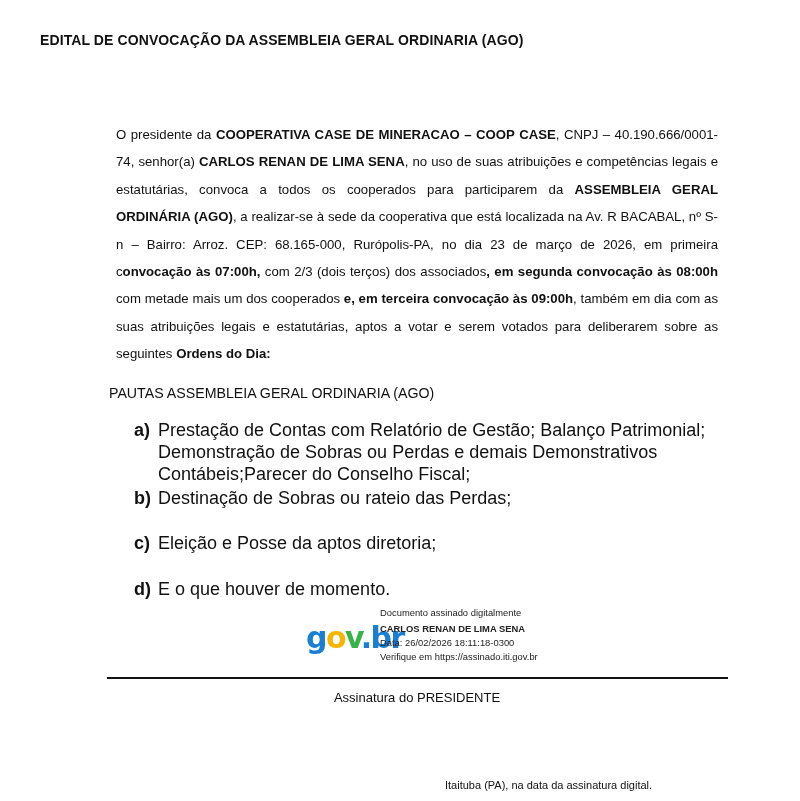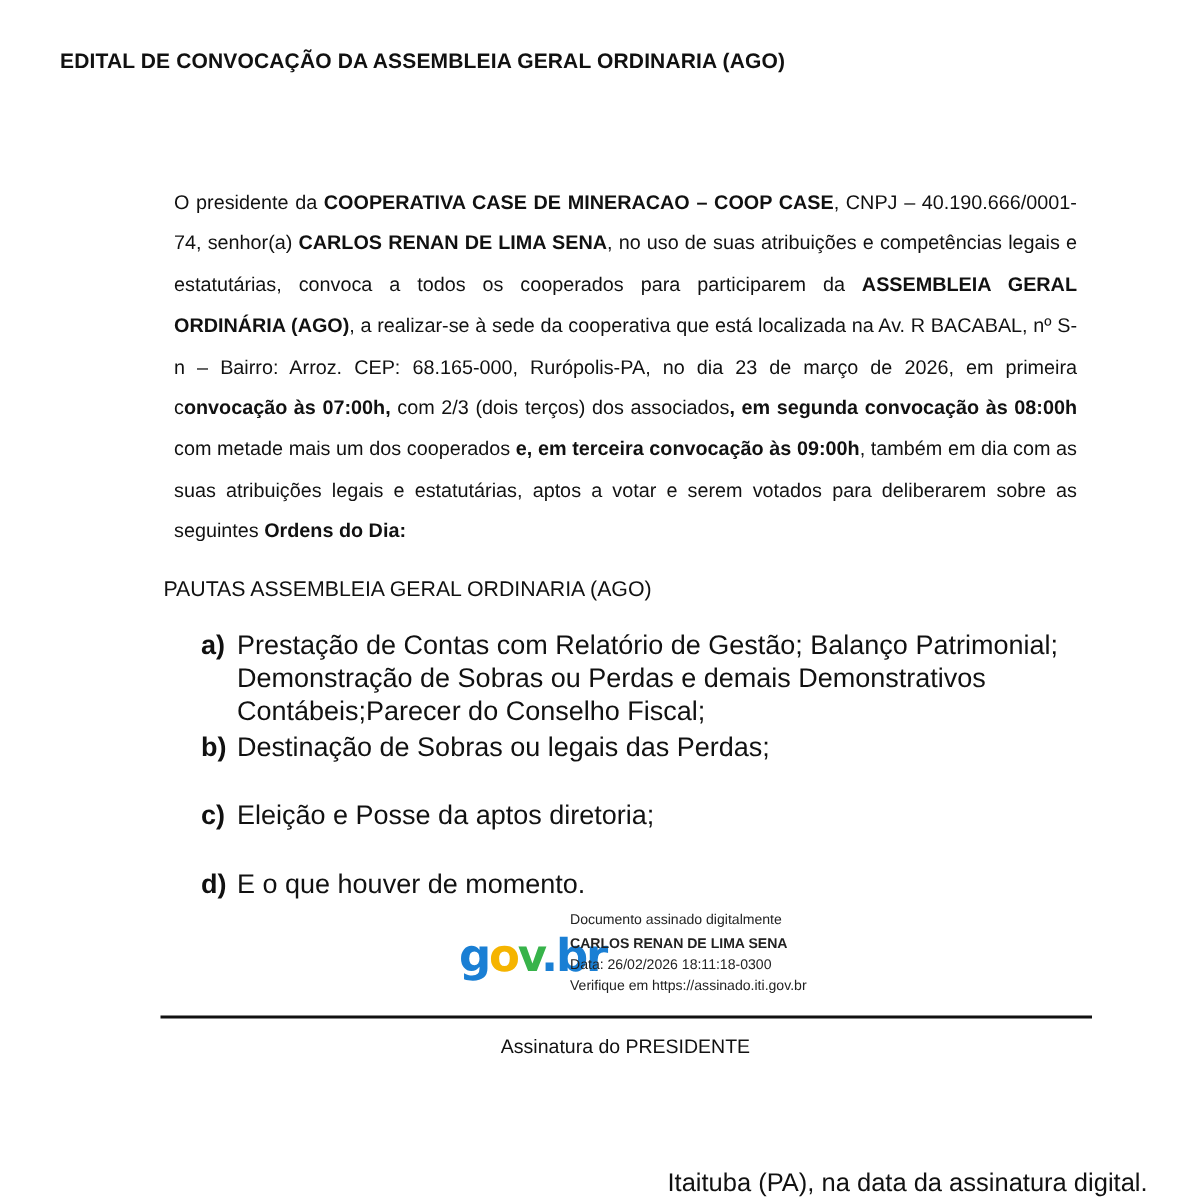--- a/index.html
+++ b/index.html
@@ -17,36 +17,36 @@
   .sig { position: absolute; top: 606px; left: 288px; }
   .govbr { position: absolute; top: 14px; left: 18px; font-weight: bold; font-size: 30px;
            letter-spacing: -1.5px; font-family: "DejaVu Sans", sans-serif; }
   .govbr .g1 { color: #1a7fd4; } .govbr .g2 { color: #f5b400; } .govbr .g3 { color: #37b34a; } .govbr .g4 { color: #1a7fd4; }
   .sig-lines { position: absolute; left: 92px; top: 0; font-size: 9.4px; white-space: nowrap; color: #222; }
   .sig-lines div { line-height: 14px; }
   .sig-lines .head { margin-bottom: 2px; }
   .sig-lines .name { font-weight: bold; }
   .sig-line { position: absolute; top: 677px; left: 107px; width: 621px; height: 2px; background: #111; }
   .sig-label { position: absolute; top: 690px; left: 0; width: 834px; text-align: center; font-size: 13px; }
-  .place { position: absolute; top: 779px; left: 445px; font-size: 17px; }
+  .place { position: absolute; top: 779px; left: 445px; font-size: 11px; }
 </style>
 </head>
 <body>
 
 <div class="title">EDITAL DE CONVOCAÇÃO DA ASSEMBLEIA GERAL ORDINARIA (AGO)</div>
 
 <div class="para"><span>O presidente da </span><b>COOPERATIVA CASE DE MINERACAO – COOP CASE</b><span>, CNPJ – 40.190.666/0001-74, senhor(a) </span><b>CARLOS RENAN DE LIMA SENA</b><span>, no uso de suas atribuições e competências legais e estatutárias, convoca a todos os cooperados para participarem da </span><b>ASSEMBLEIA GERAL ORDINÁRIA (AGO)</b><span>, a realizar-se à sede da cooperativa que está localizada na Av. R BACABAL, nº S-n – Bairro: Arroz. CEP: 68.165-000, Rurópolis-PA, no dia 23 de março de 2026, em primeira c</span><b>onvocação às 07:00h,</b><span> com 2/3 (dois terços) dos associados</span><b>, em segunda convocação às 08:00h</b><span> com metade mais um dos cooperados </span><b>e, em terceira convocação às 09:00h</b><span>, também em dia com as suas atribuições legais e estatutárias, aptos a votar e serem votados para deliberarem sobre as seguintes </span><b>Ordens do Dia:</b></div>
 
 <div class="pautas-title">PAUTAS ASSEMBLEIA GERAL ORDINARIA (AGO)</div>
 
 <div class="item" style="top:419px;">
   <span class="letter">a)</span><span class="text">Prestação de Contas com Relatório de Gestão; Balanço Patrimonial; Demonstração de Sobras ou Perdas e demais Demonstrativos Contábeis;Parecer do Conselho Fiscal;</span>
 </div>
 <div class="item" style="top:487px;">
-  <span class="letter">b)</span><span class="text"> Destinação de Sobras ou legais das Perdas;</span>
+  <span class="letter">b)</span><span class="text"> Destinação de Sobras ou rateio das Perdas;</span>
 </div>
 <div class="item" style="top:532px;">
   <span class="letter">c)</span><span class="text">Eleição e Posse da aptos diretoria;</span>
 </div>
 <div class="item" style="top:578px;">
   <span class="letter">d)</span><span class="text">E o que houver de momento.</span>
 </div>
 
 <div class="sig">
   <div class="govbr"><span class="g1">g</span><span class="g2">o</span><span class="g3">v</span><span class="g4">.br</span></div>

